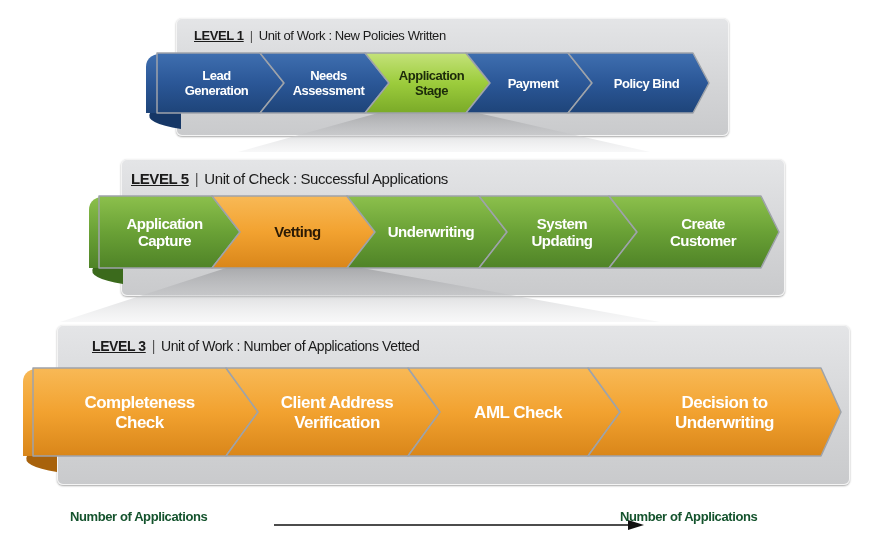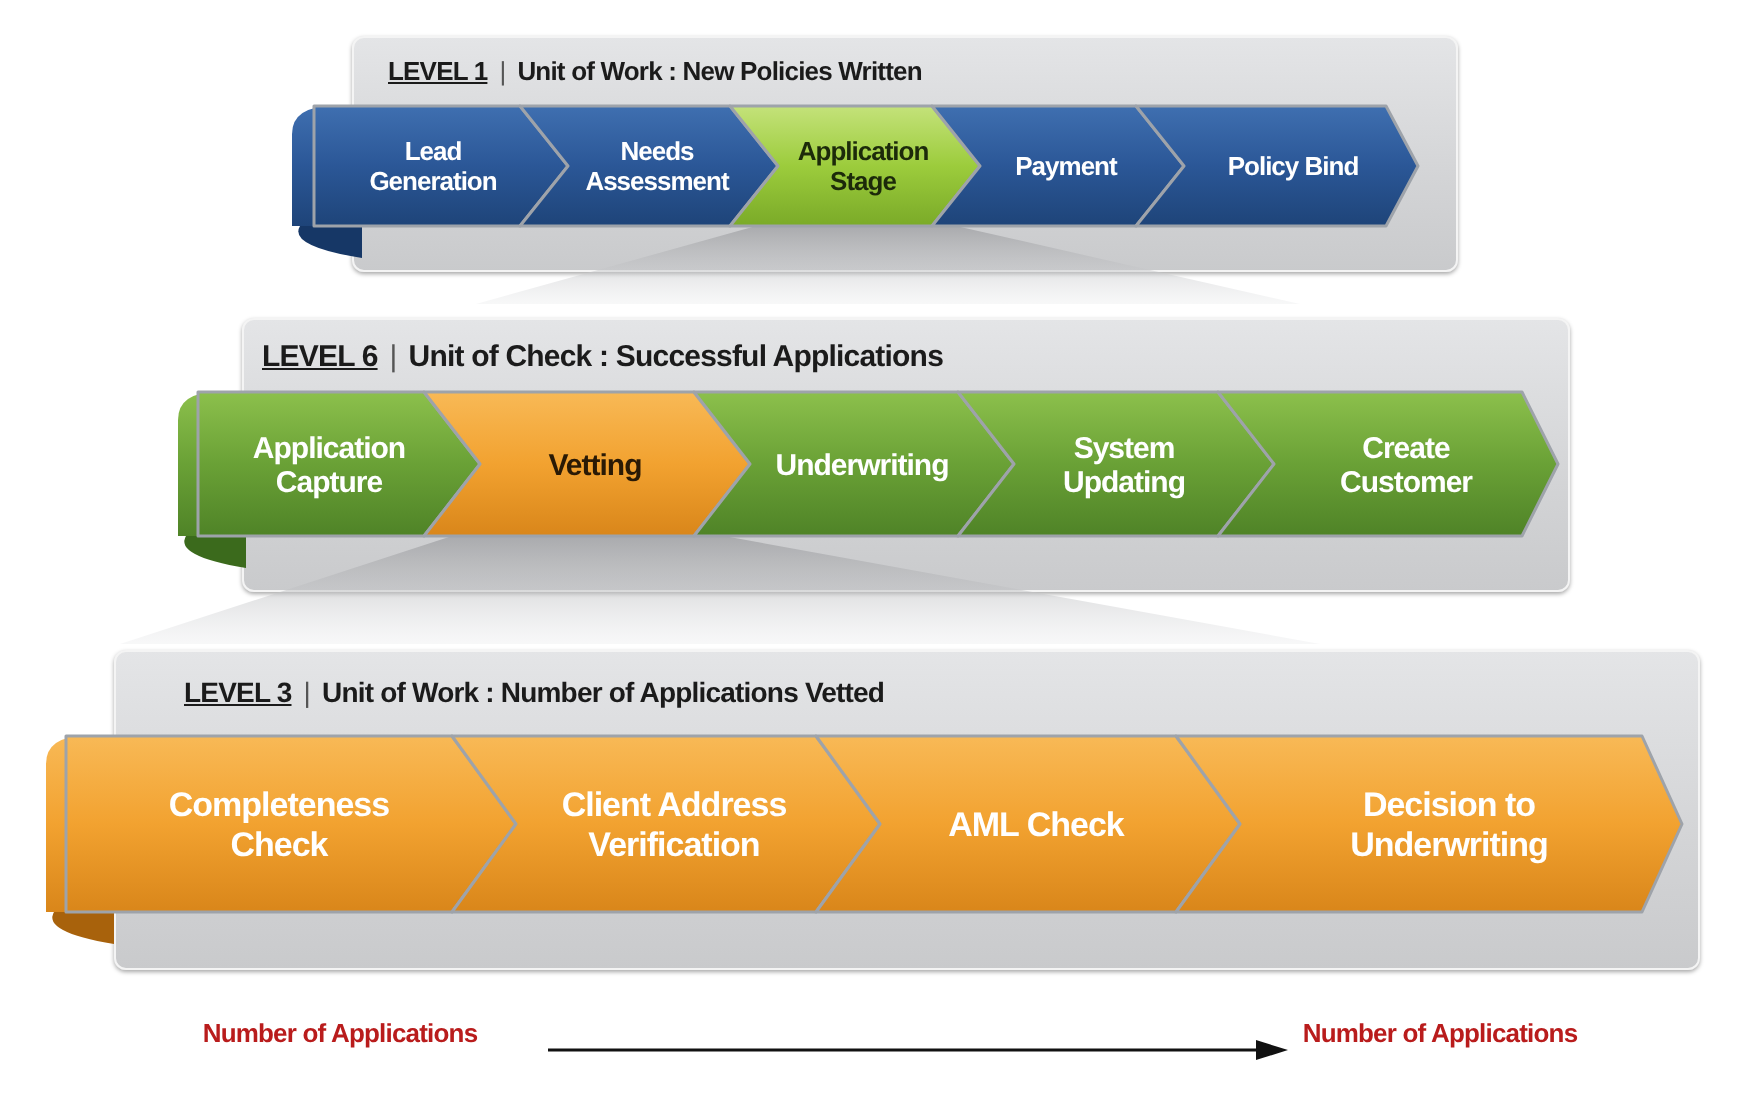--- a/index.html
+++ b/index.html
@@ -1,37 +1,37 @@
 <!DOCTYPE html>
 <html><head>
 <meta charset="utf-8">
 <style>
   html,body{margin:0;padding:0;background:#ffffff;}
   body{width:879px;height:557px;position:relative;overflow:hidden;font-family:"Liberation Sans",sans-serif;}
   .panel{position:absolute;border-radius:6px;background:linear-gradient(#e4e5e7,#d3d4d6 60%,#c9cacc);box-shadow:0 1px 2px rgba(0,0,0,.35), inset 0 0 0 1px #f4f4f4;}
   .panel-title{position:absolute;font-weight:bold;color:#1b1b1b;letter-spacing:-0.4px;font-family:"Liberation Sans",sans-serif;white-space:nowrap;}
   .panel-title .lvl{font-weight:bold;text-decoration:underline;}
   .panel-title .sep{font-weight:normal;color:#555;margin:0 6px;}
-  .panel-title .uow{font-weight:bold;}
+  .panel-title .uow{font-weight:normal;}
   svg.stage{position:absolute;left:0;top:0;overflow:visible;}
   .lbl{font-family:"Liberation Sans",sans-serif;font-weight:bold;text-anchor:middle;letter-spacing:-0.5px;}
-  .foot{position:absolute;text-align:center;font-weight:bold;font-size:13px;color:#b91c1c;letter-spacing:-0.4px;line-height:16px;font-family:"Liberation Sans",sans-serif;}
+  .foot{position:absolute;font-weight:bold;font-size:13px;color:#14532d;letter-spacing:-0.4px;line-height:16px;font-family:"Liberation Sans",sans-serif;}
 </style>
 </head>
 <body>
 
 <div class="panel" style="left:176px;top:18px;width:553px;height:118px;"></div>
 <div class="panel" style="left:121px;top:159px;width:664px;height:137px;"></div>
 <div class="panel" style="left:57px;top:325px;width:793px;height:160px;"></div>
 
 <div class="panel-title" style="left:194px;top:28px;font-size:13px;">
   <span class="lvl">LEVEL 1</span><span class="sep">|</span><span class="uow">Unit of Work : New Policies Written</span>
 </div>
 <div class="panel-title" style="left:131px;top:170px;font-size:15px;">
-  <span class="lvl">LEVEL 6</span><span class="sep">|</span><span class="uow">Unit of Check : Successful Applications</span>
+  <span class="lvl">LEVEL 5</span><span class="sep">|</span><span class="uow">Unit of Check : Successful Applications</span>
 </div>
 <div class="panel-title" style="left:92px;top:338px;font-size:14px;">
   <span class="lvl">LEVEL 3</span><span class="sep">|</span><span class="uow">Unit of Work : Number of Applications Vetted</span>
 </div>
 
 <svg class="stage" id="stage" width="879" height="557" viewBox="0 0 879 557">
   <defs>
     <linearGradient id="g-blue" x1="0" y1="0" x2="0" y2="1">
       <stop offset="0" stop-color="#3f6fb0"></stop>
         <stop offset="0.5" stop-color="#2b5797"></stop>

